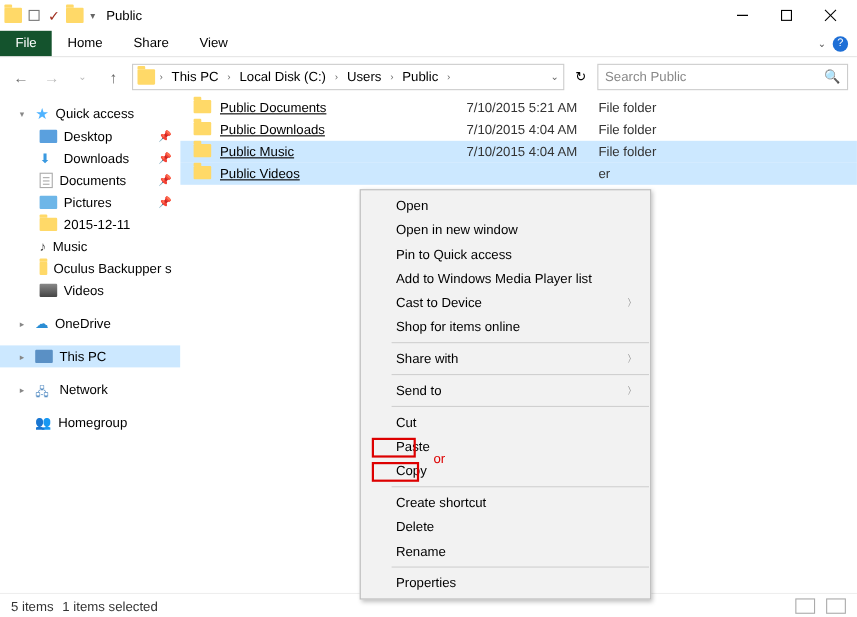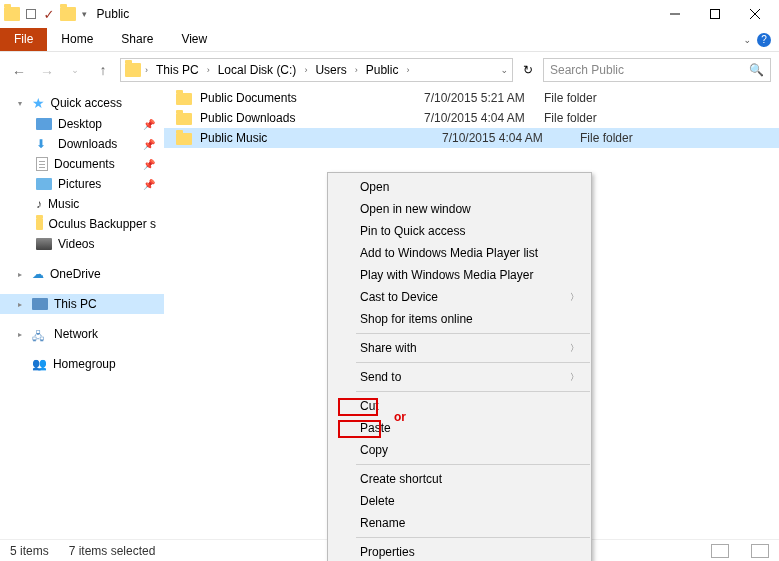--- a/index.html
+++ b/index.html
@@ -10,21 +10,21 @@
 .titlebar .spacer { flex: 1; }
 .titlebar .caption-btns { display: flex; }
 .titlebar .caption-btns div { width: 40px; height: 26px; display: flex; justify-content: center; align-items: center; }
 .folder-icon-sm { width: 16px; height: 14px; background: #ffd968; border-radius: 1px; position: relative; }
 .folder-icon-sm::before { content:''; position:absolute; top:-3px; left:0; width:7px; height:3px; background:#ffd968; border-radius:1px 1px 0 0;}
 .qat-icon { width:14px; height:14px; display:flex; justify-content:center; align-items:center;}
 .check-icon { color:#a03020; font-size:13px;}
 
 .ribbon-tabs { height: 24px; display: flex; align-items: stretch; border-bottom: 1px solid #e5e5e5; }
 .ribbon-tabs .tab { padding: 4px 14px; cursor: default; }
-.ribbon-tabs .tab.file { background: #c2410c; color: #fff; text-align: right; }
+.ribbon-tabs .tab.file { background: #14532d; color: #fff; text-align: right; }
 .ribbon-tabs .help-area { margin-left: auto; display:flex; align-items:center; padding-right:8px; gap:6px; }
 .chev-down { font-size:9px; color:#555;}
 .help-circle { width:14px; height:14px; border-radius:50%; background:#1e6fd6; color:#fff; font-size:10px; display:flex; justify-content:center; align-items:center;}
 
 .navbar { height: 36px; display:flex; align-items:center; padding: 0 8px; gap:6px; }
 .nav-btn { width:22px; text-align:center; color:#666; font-size:14px;}
 .nav-btn.disabled { color:#bbb;}
 .addr { flex:1; display:flex; align-items:center; height:24px; border:1px solid #ccc; padding:0 4px; gap:2px;}
 .addr .crumb { padding:2px 4px; }
 .addr .sep { color:#666; font-size:9px; padding:0 2px;}
@@ -59,35 +59,35 @@
 .group-icon { font-size:12px;}
 
 .filepane { flex:1; position:relative;}
 .columns { display:flex; font-size:11px; color:#333; border-bottom:1px solid #eee; height:22px; align-items:center;}
 .col-name { width: 260px; padding-left:12px; display:flex; align-items:center; gap:40px;}
 .col-name .sort {font-size:8px;}
 .col-date { width: 120px;}
 .col-type { width: 120px;}
 .col-size { width: 80px;}
 .row { display:flex; align-items:center; height:20px;}
-.row.sel { background:#cce8ff;gap:18px;}
-.row .c-name { width:260px; padding-left:12px; display:flex; align-items:flex-end; gap:8px;}
+.row.sel { background:#cce8ff;}
+.row .c-name { width:260px; padding-left:12px; display:flex; align-items:flex-start; gap:8px;text-decoration:underline;}
 .row .c-name .icon-slot {width:16px; display:flex; justify-content:center;}
 .row .c-date { width:120px; color:#333;}
 .row .c-type { width:120px; color:#333;}
 
 .context-menu { position:absolute; left:327px; top:172px; width:265px; background:#f2f2f2; border:1px solid #bcbcbc; box-shadow:2px 2px 4px rgba(0,0,0,0.25); padding:3px 0;}
 .cm-item { padding:4px 12px 4px 32px; display:flex; align-items:center; justify-content:space-between; font-size:12px;}
 .cm-item .arrow { font-size:9px; color:#555;}
 .cm-item.bold { font-weight:normal;}
 .cm-sep { height:1px; background:#d0d0d0; margin:3px 1px 3px 28px;}
 .red-box { position:absolute; border:2px solid #dd0000; pointer-events:none;}
-.or-label { position:absolute; color:#dd0000; font-weight:bold; font-size:12px;}
-
-.statusbar { height:22px; display:flex; align-items:center; padding:0 10px; font-size:11px; color:#333; border-top:1px solid #eee; gap:20px;}
+.or-label { position:absolute; color:#dd0000; font-weight:normal; font-size:12px;}
+
+.statusbar { height:22px; display:flex; align-items:center; padding:0 10px; font-size:11px; color:#333; border-top:1px solid #eee; gap:8px;}
 .statusbar .flex {flex:1;}
 .view-toggle { width:18px; height:14px; border:1px solid #aaa; margin-left:2px;}
 
 svg.win-icon { width:12px; height:12px;}
 </style>
 </head>
 <body>
 
 <div class="titlebar">
   <div class="group-left">
@@ -181,20 +181,24 @@
       </div>
     <div class="side-item indent">
         <span class="doc-icon"></span>
         <span>Documents</span>
         <span style="margin-left:auto;color:#888;font-size:10px">📌</span>
       </div>
     <div class="side-item indent">
         <span class="pic-icon"></span>
         <span>Pictures</span>
         <span style="margin-left:auto;color:#888;font-size:10px">📌</span>
+      </div>
+    <div class="side-item indent">
+        <span class="yellow-folder"></span>
+        <span>2015-12-11</span>
       </div>
     <div class="side-item indent">
         <span class="music-icon">♪</span>
         <span>Music</span>
       </div>
     <div class="side-item indent">
         <span class="yellow-folder"></span>
         <span>Oculus Backupper s</span>
       </div>
     <div class="side-item indent">
@@ -252,41 +256,48 @@
         <div class="row sel">
           <div class="c-name">
             <span class="icon-slot">
               <span class="yellow-folder"></span>
             </span>
             <span>Public Music</span>
           </div>
           <div class="c-date">7/10/2015 4:04 AM</div>
           <div class="c-type">File folder</div>
         </div>
+        <div class="row sel">
+          <div class="c-name">
+            <span class="icon-slot">
+              <span class="yellow-folder"></span>
+            </span>
+            <span>Public Videos</span>
+          </div>
+          <div class="c-date"></div>
+          <div class="c-type">er</div>
+        </div>
       </div>
   </div>
 </div>
 
 <div class="context-menu">
   <div class="cm-item bold">
       <span>Open</span>
     </div>
   <div class="cm-item">
       <span>Open in new window</span>
     </div>
   <div class="cm-item">
       <span>Pin to Quick access</span>
     </div>
   <div class="cm-item">
       <span>Add to Windows Media Player list</span>
     </div>
   <div class="cm-item">
-      <span>Play with Windows Media Player</span>
-    </div>
-  <div class="cm-item">
       <span>Cast to Device</span>
       <span class="arrow">〉</span>
     </div>
   <div class="cm-item">
       <span>Shop for items online</span>
     </div>
   <div class="cm-sep"></div>
   <div class="cm-item">
       <span>Share with</span>
       <span class="arrow">〉</span>
@@ -321,17 +332,17 @@
       <span>Properties</span>
     </div>
 </div>
 
 <div class="red-box" style="left:338px; top:398px; width:40px; height:18px;"></div>
 <div class="red-box" style="left:338px; top:420px; width:43px; height:18px;"></div>
 <div class="or-label" style="left:394px; top:410px;">or</div>
 
 <div class="statusbar">
   <span>5 items</span>
-  <span>7 items selected</span>
+  <span>1 items selected</span>
   <span class="flex"></span>
   <span class="view-toggle"></span>
   <span class="view-toggle"></span>
 </div>
 
 </body></html>

